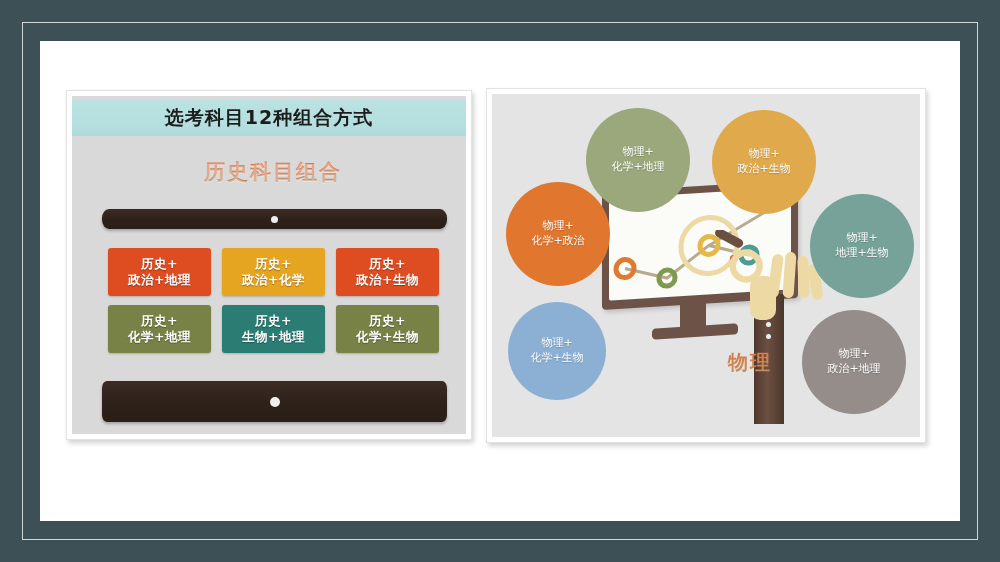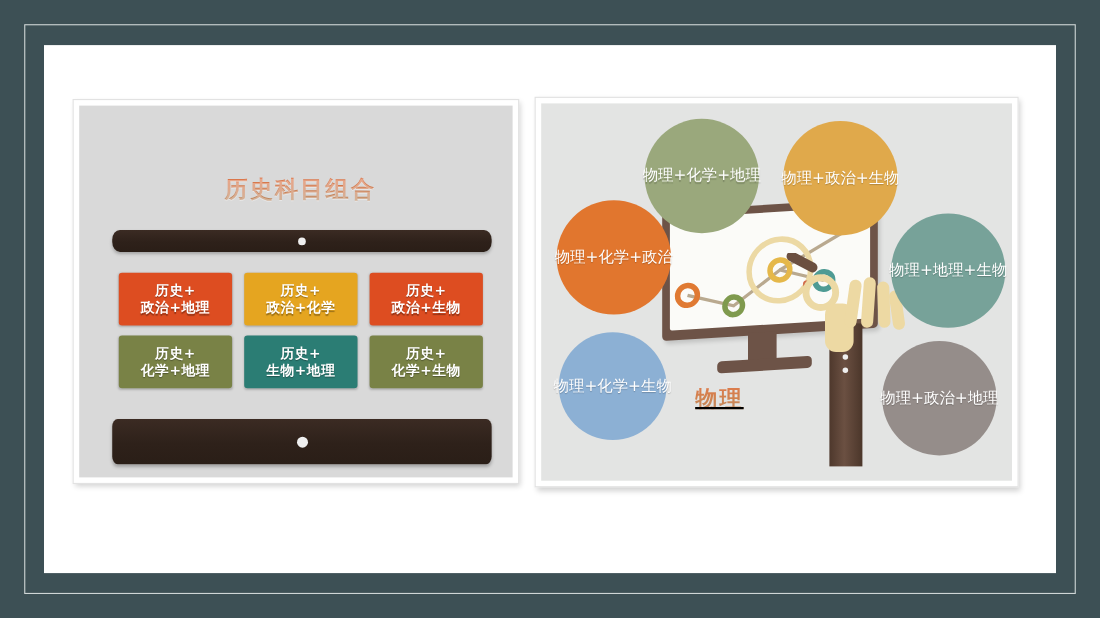--- a/index.html
+++ b/index.html
@@ -83,30 +83,29 @@
   }
   .combo-box .l1{letter-spacing:.5px;}
   .combo-box .l2{letter-spacing:.5px;}
 
   
   #panel-right{left:486px;top:88px;width:440px;height:355px;}
   #panel-right .panel-inner{background:#e3e4e3;}
 
   .bubble{
     position:absolute;border-radius:50%;
-    display:flex;flex-direction:row;align-items:center;justify-content:center;
-    color:#ffffff;font-size:14px;line-height:1.35;text-align:center;
+    display:flex;flex-direction:column;align-items:center;justify-content:center;
+    color:#ffffff;font-size:11px;line-height:1.35;text-align:center;
     text-shadow:0 1px 1px rgba(0,0,0,.22);
   }
   .bubble .l1,.bubble .l2{white-space:nowrap;}
 
   .phys-label{
-    position:absolute;left:140px;top:255px;width:140px;text-align:left;
+    position:absolute;left:140px;top:255px;width:140px;text-align:right;
     line-height:1.3;
-    text-decoration:underline;
   }
   .phys-label span{
     display:block;font-size:20px;font-weight:bold;letter-spacing:2px;
     background:linear-gradient(180deg,#e07a4c 0%,#d0824f 50%,#c08f66 100%);
     -webkit-background-clip:text;background-clip:text;color:transparent;
     -webkit-text-fill-color:transparent;
   }
 
   
   .illus{position:absolute;left:92px;top:92px;width:250px;height:230px;}
@@ -145,20 +144,23 @@
 <body>
 
 <div id="slide">
 
   <div class="hairline"></div>
   <div class="canvas"></div>
 
   <div class="panel" id="panel-left">
     <div class="panel-inner">
 
+      <div class="title-banner">
+        <span>选考科目12种组合方式</span>
+      </div>
 
       <div class="subtitle">
         <span>历史科目组合</span>
       </div>
 
       <div class="barstrip" id="bar-top">
         <div class="bar-dot"></div>
       </div>
 
       <div class="grid-wrap">

